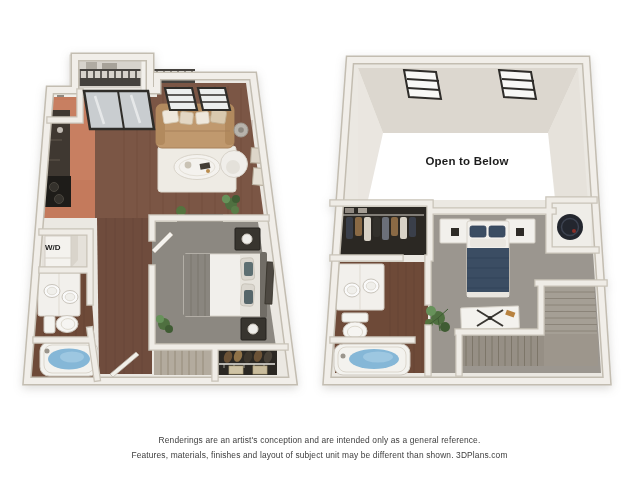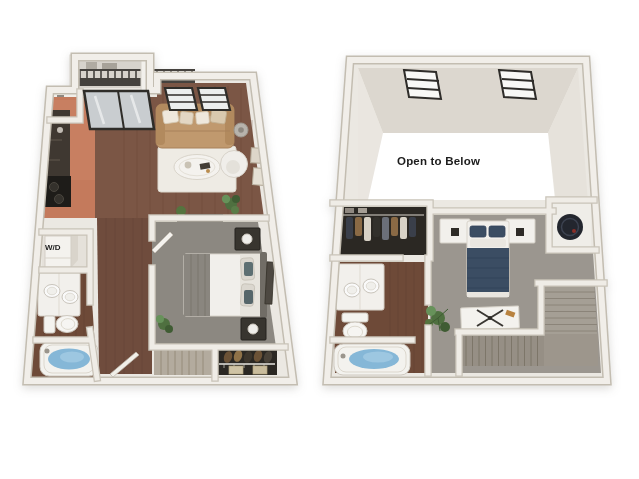--- a/index.html
+++ b/index.html
@@ -5,21 +5,21 @@
   html,body{margin:0;padding:0;background:#ffffff;}
   body{width:639px;height:479px;overflow:hidden;font-family:"Liberation Sans","DejaVu Sans",sans-serif;}
   .stage{position:relative;width:639px;height:479px;background:#ffffff;}
   svg.plan{position:absolute;left:0;top:0;filter:drop-shadow(0 3px 5px rgba(60,55,45,.18));}
   .we{stroke:#c9c3b8;stroke-width:7.5;fill:none;stroke-linecap:square;stroke-linejoin:miter;}
   .wf{stroke:#efece6;stroke-width:5;fill:none;stroke-linecap:square;stroke-linejoin:miter;}
   .oe{stroke:#c3bdb1;stroke-width:9;fill:none;stroke-linecap:square;stroke-linejoin:miter;}
   .of{stroke:#f1eee9;stroke-width:6;fill:none;stroke-linecap:square;stroke-linejoin:miter;}
   .lbl{position:absolute;color:#1c1c1c;}
   .lbl-wd{left:45px;top:243px;width:26px;text-align:left;font-size:8px;font-weight:bold;letter-spacing:0;}
-  .lbl-otb{left:397px;top:155px;width:140px;text-align:left;font-size:11.5px;font-weight:600;letter-spacing:.2px;}
+  .lbl-otb{left:397px;top:155px;width:140px;text-align:center;font-size:11.5px;font-weight:600;letter-spacing:.2px;}
   .disclaimer{position:absolute;left:0;top:433px;width:639px;text-align:center;font-size:8.4px;line-height:14.5px;color:#3d3d3d;letter-spacing:.15px;}
 </style>
 </head>
 <body>
 
 <div class="stage">
 
 <svg class="plan" width="639" height="479" viewBox="0 0 639 479">
 
   <g>
@@ -329,14 +329,18 @@
       <path class="of" d="M350,60 L586,60 L607,381 L327,381 Z"></path>
       <path class="we" d="M333,203 L430,203 M430,203 L430,258 M333,258 L400,258 M428,258 L428,302 M428,328 L428,373 M333,340 L412,340 M430,211 L553,211 M549,200 L594,200 M549,200 L549,250 M549,250 L596,250 M538,283 L604,283 M541,283 L541,332 M458,332 L541,332 M459,332 L459,373"></path>
       <path class="wf" d="M333,203 L430,203 M430,203 L430,258 M333,258 L400,258 M428,258 L428,302 M428,328 L428,373 M333,340 L412,340 M430,211 L553,211 M549,200 L594,200 M549,200 L549,250 M549,250 L596,250 M538,283 L604,283 M541,283 L541,332 M458,332 L541,332 M459,332 L459,373"></path>
     </g>
   </g>
 </svg>
 
 <div class="lbl lbl-wd">W/D</div>
 <div class="lbl lbl-otb">Open to Below</div>
 
-
+<div class="disclaimer">
+  <div>Renderings are an artist's conception and are intended only as a general reference.</div>
+  <div>Features, materials, finishes and layout of subject unit may be different than shown. 3DPlans.com</div>
 </div>
 
+</div>
+
 </body></html>

